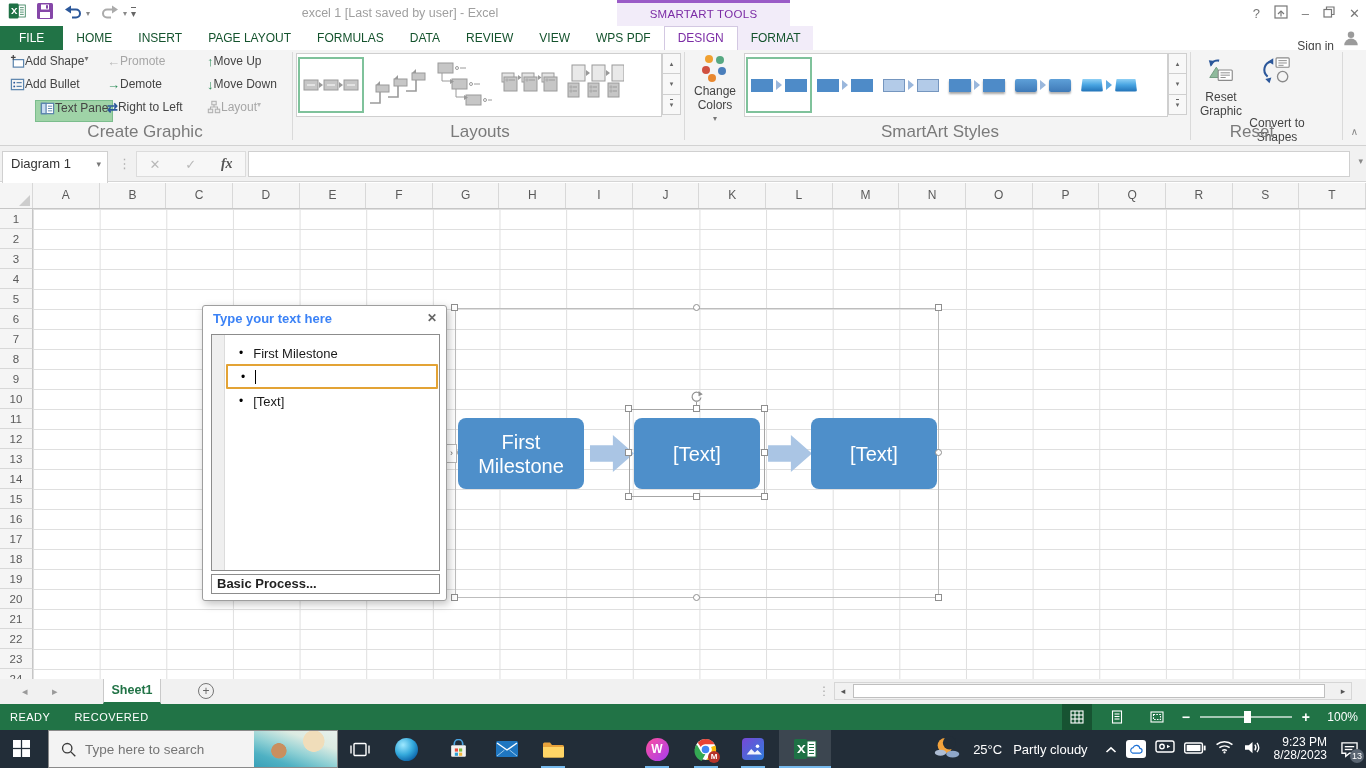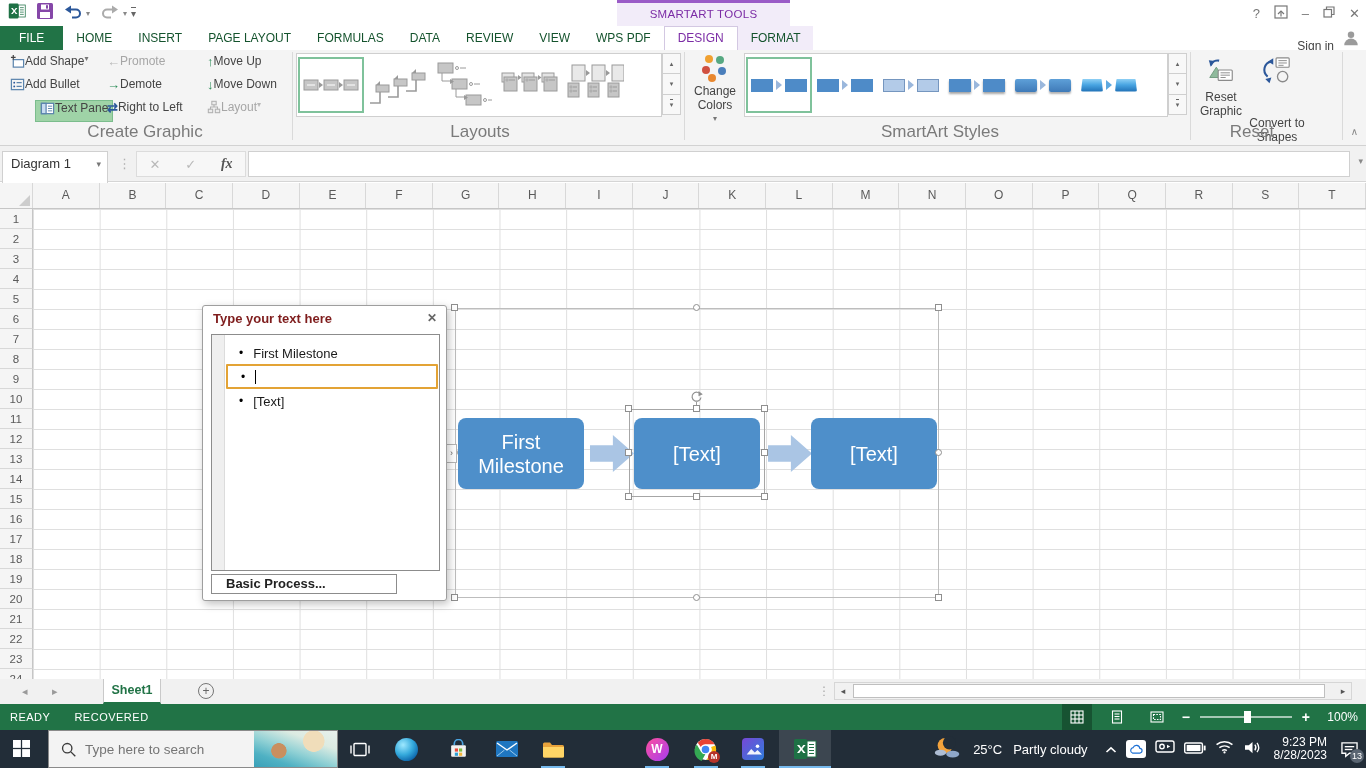--- a/index.html
+++ b/index.html
@@ -84,30 +84,30 @@
   .hnd.round { border-radius:50%; }
   .pane-toggle { position:absolute; left:446px; top:444px; width:11px; height:19px; background:#fff; border:1px solid #b5b5b5; z-index:15; font-size:9px; color:#666; text-align:center; line-height:17px; }
   .shape { position:absolute; top:418px; width:126px; height:71px; background:#4e8fca; border-radius:8px; color:#fff; font-size:20px; display:flex; align-items:center; justify-content:center; text-align:center; line-height:24px; z-index:11; padding:0 6px; }
   .sa-conn { position:absolute; top:435px; width:44px; height:37px; background:#aac5e4; clip-path:polygon(0 28%,52% 28%,52% 0,100% 50%,52% 100%,52% 72%,0 72%); z-index:11; }
   .sel-frame { position:absolute; left:629px; top:409px; width:136px; height:88px; border:1px solid #a6a6a6; z-index:13; }
   .rot-line { position:absolute; left:696px; top:402px; width:1px; height:8px; background:#9e9e9e; z-index:13; }
   .rot-hnd { position:absolute; left:690px; top:389px; z-index:14; }
 
   
   .textpane { position:absolute; left:202px; top:305px; width:245px; height:296px; background:#fff; border:1px solid #9e9e9e; border-radius:3px; box-shadow:2px 3px 8px rgba(0,0,0,.25); z-index:50; }
-  .tp-title { position:absolute; left:10px; top:5px; font-size:13px; font-weight:bold; color:#7f1d1d; }
+  .tp-title { position:absolute; left:10px; top:5px; font-size:13px; font-weight:bold; color:#3b82f6; }
   .tp-close { position:absolute; right:9px; top:5px; font-size:12px; color:#666; font-weight:bold; }
   .tp-list { position:absolute; left:8px; top:28px; width:229px; height:237px; border:1px solid #8c8c8c; background:#fff; overflow:hidden; }
   .tp-gutter { position:absolute; left:0; top:0; bottom:0; width:13px; background:#efefef; border-right:1px solid #dcdcdc; }
   .tp-item { position:absolute; left:14px; right:1px; height:24px; display:flex; align-items:center; font-size:13px; color:#1a1a1a; padding-left:13px; }
   .tp-item .b { margin-right:10px; font-size:12px; color:#000; }
   .tp-item.active { border:2px solid #e3a335; border-radius:1px; height:25px; }
   .cursor { display:inline-block; width:1px; height:14px; background:#000; animation:blink 1s steps(1) infinite; }
   @keyframes blink { 50% { opacity:0; } }
-  .tp-footer { position:absolute; left:8px; top:268px; width:186px; height:20px; border:1px solid #8c8c8c; font-size:13px; font-weight:bold; color:#222; line-height:18px; padding-left:14px; background:#fff; }
+  .tp-footer { position:absolute; left:8px; top:268px; width:229px; height:20px; border:1px solid #8c8c8c; font-size:13px; font-weight:bold; color:#222; line-height:18px; padding-left:5px; background:#fff; }
 
   
   .sheetbar { position:absolute; left:0; top:679px; width:1366px; height:25px; background:#f1f1f1; }
   .sb-nav { position:absolute; top:0; height:25px; line-height:25px; font-size:11px; color:#9a9a9a; }
   .sheet-tab { position:absolute; left:103px; top:0; width:58px; height:25px; background:#fff; border-left:1px solid #c9c9c9; border-right:1px solid #c9c9c9; border-bottom:2px solid #217346; color:#217346; font-weight:bold; font-size:12.5px; text-align:center; line-height:23px; }
   .newsheet { position:absolute; left:198px; top:4px; width:16px; height:16px; border:1px solid #767676; border-radius:50%; color:#666; font-size:12px; line-height:14px; text-align:center; }
   .sb-grip { position:absolute; left:818px; top:0; line-height:25px; font-size:12px; color:#aaa; }
   .hscroll { position:absolute; left:834px; top:3px; width:518px; height:18px; background:#f1f1f1; border:1px solid #d6d6d6; }
   .hscroll .larr,.hscroll .rarr { position:absolute; top:0; width:16px; height:16px; font-size:9px; color:#555; text-align:center; line-height:16px; }
   .hscroll .larr { left:0; } .hscroll .rarr { right:0; }
@@ -186,20 +186,21 @@
       <span class="dd">▾</span>
     <span>
       <svg width="18" height="16" viewBox="0 0 18 16">
           <path d="M14 6.5H6a4 4 0 0 0 0 8h4" fill="none" stroke="#ababab" stroke-width="2"></path>
           <polygon points="17,6.5 11,2.5 11,10.5" fill="#ababab"></polygon>
         </svg>
     </span>
       <span class="dd">▾</span>
     <span class="dd" style="font-size:10px;color:#666;border-top:1px solid #666;">▾</span>
   </div>
+  <div class="win-title">excel 1 [Last saved by user] - Excel</div>
   <div class="ctx-header">SMARTART TOOLS</div>
   <div class="win-controls">
     <span>?</span>
     <span>
       <svg width="14" height="14" viewBox="0 0 14 14" fill="none" stroke="#777" stroke-width="1.2">
           <rect x="1" y="1" width="12" height="12"></rect>
           <path d="M4 9l3-3 3 3"></path>
           <line x1="7" y1="6" x2="7" y2="11.5"></line>
         </svg>
     </span>

